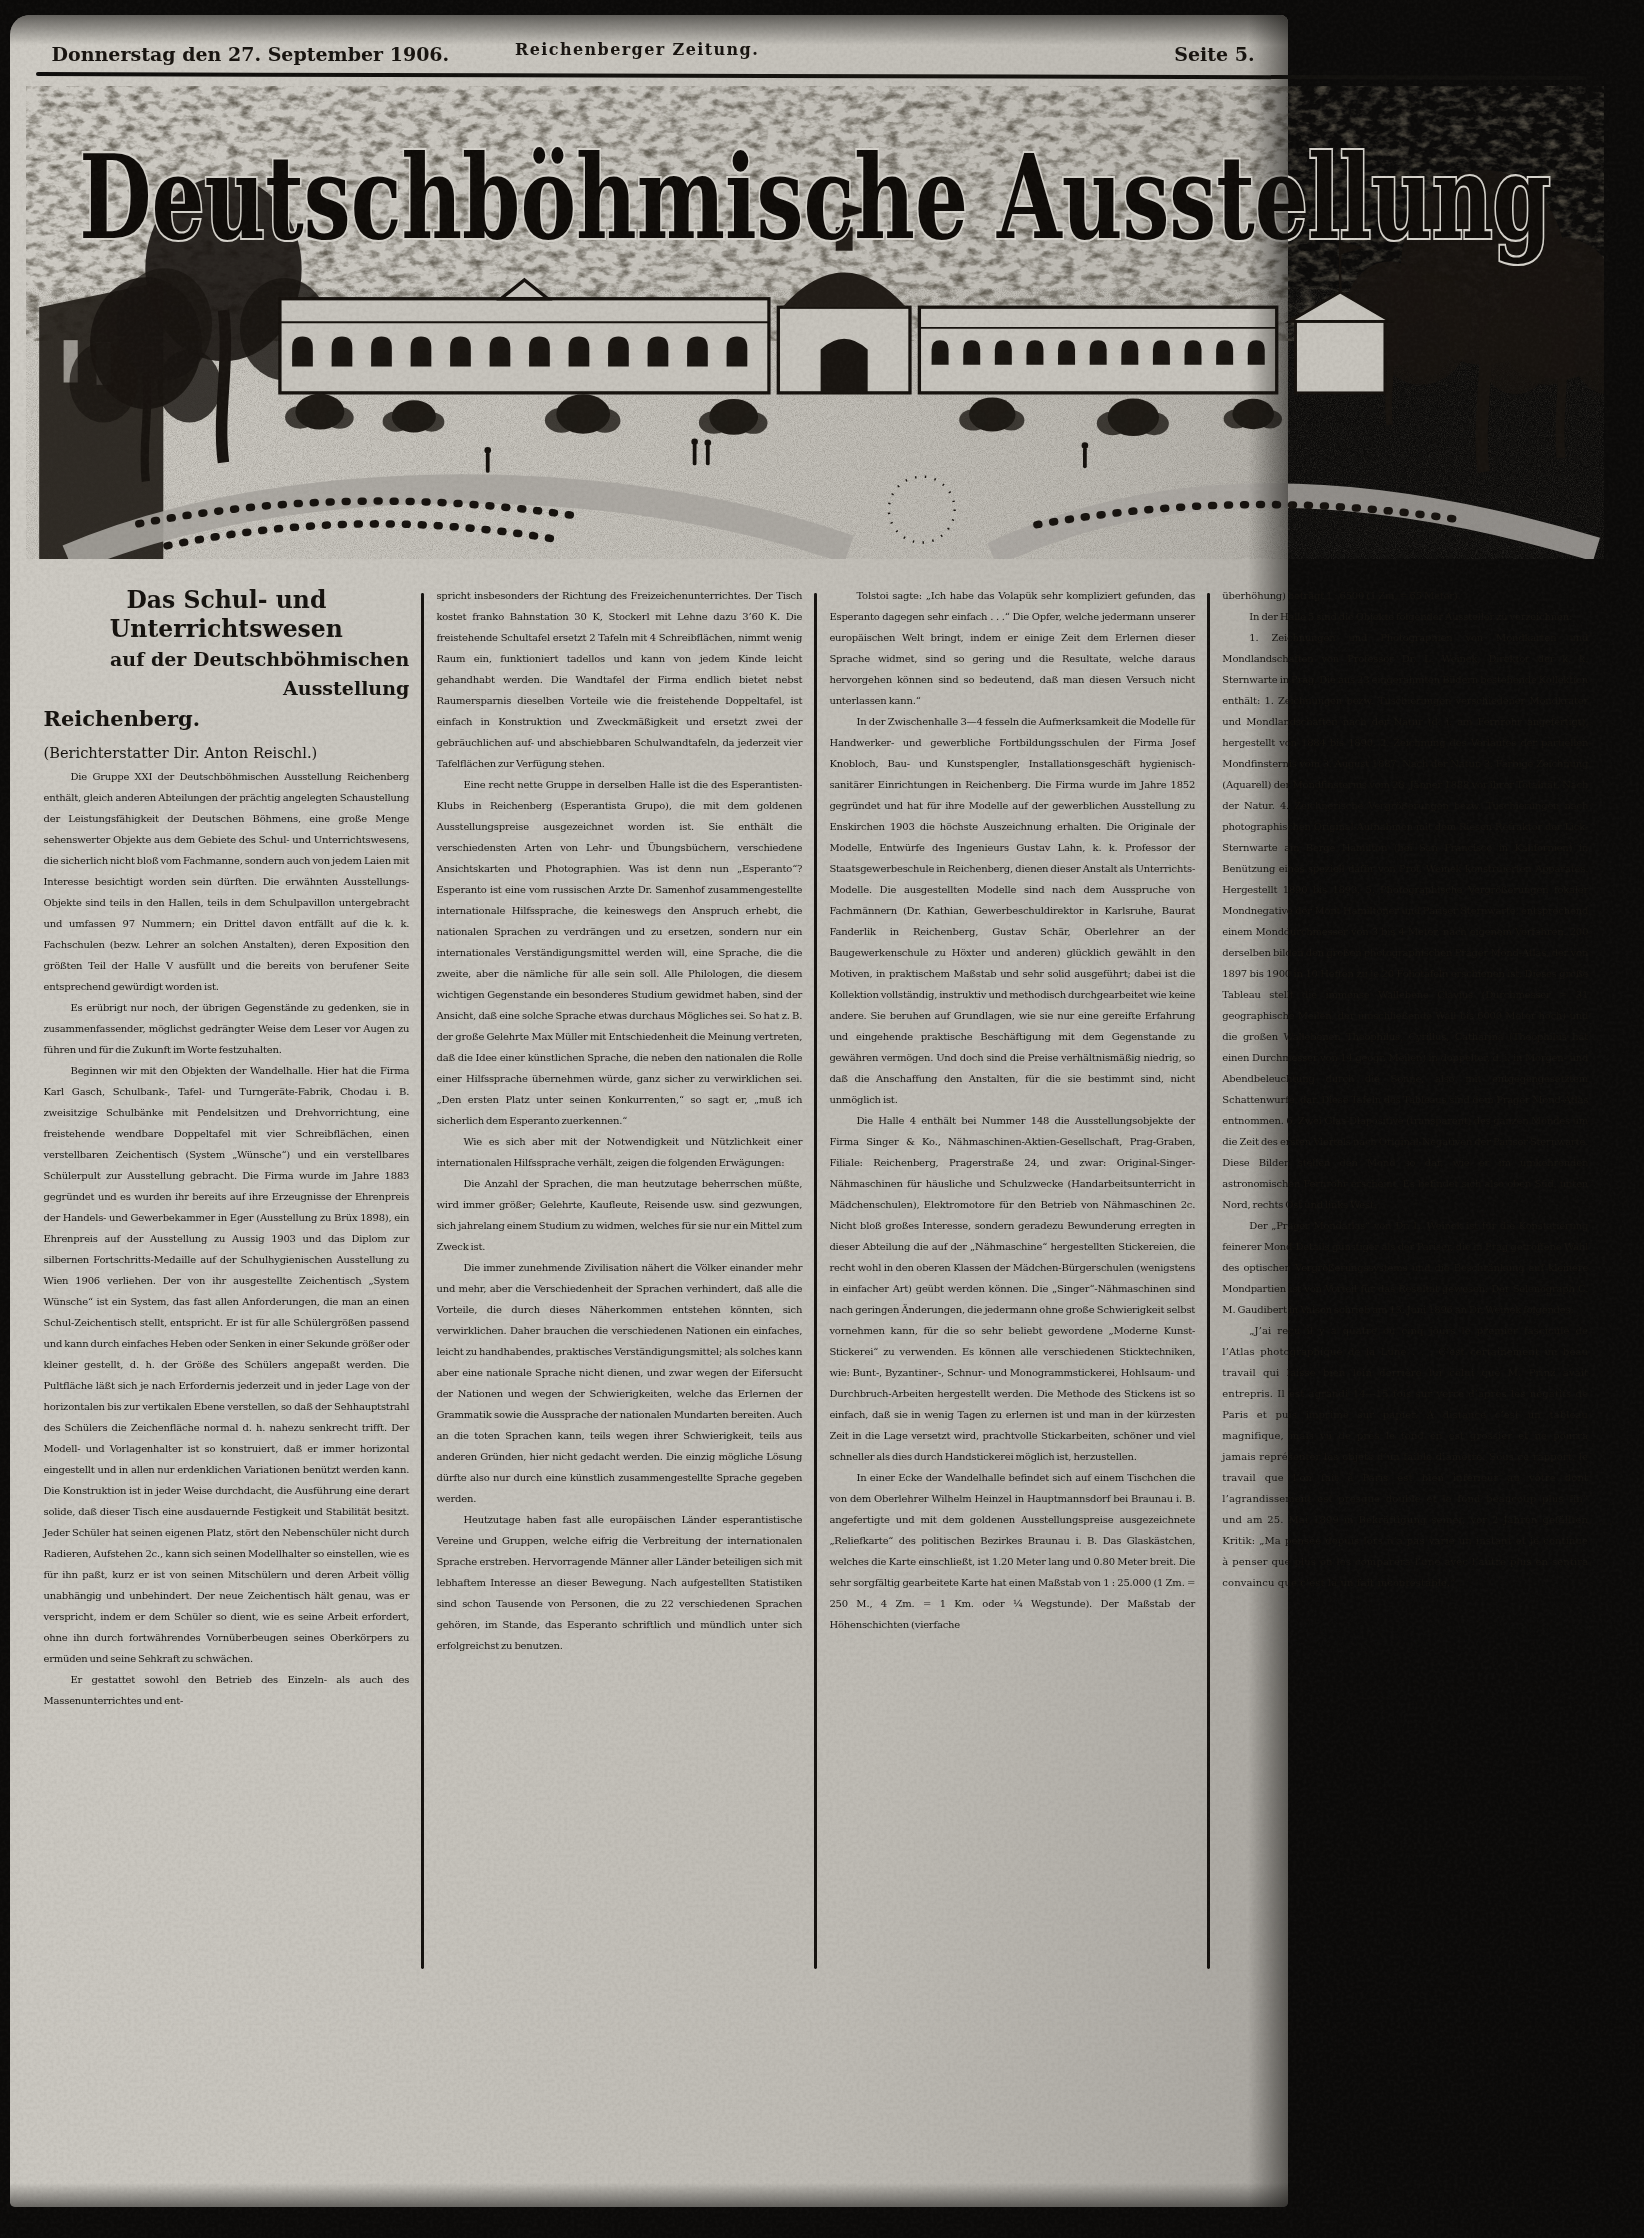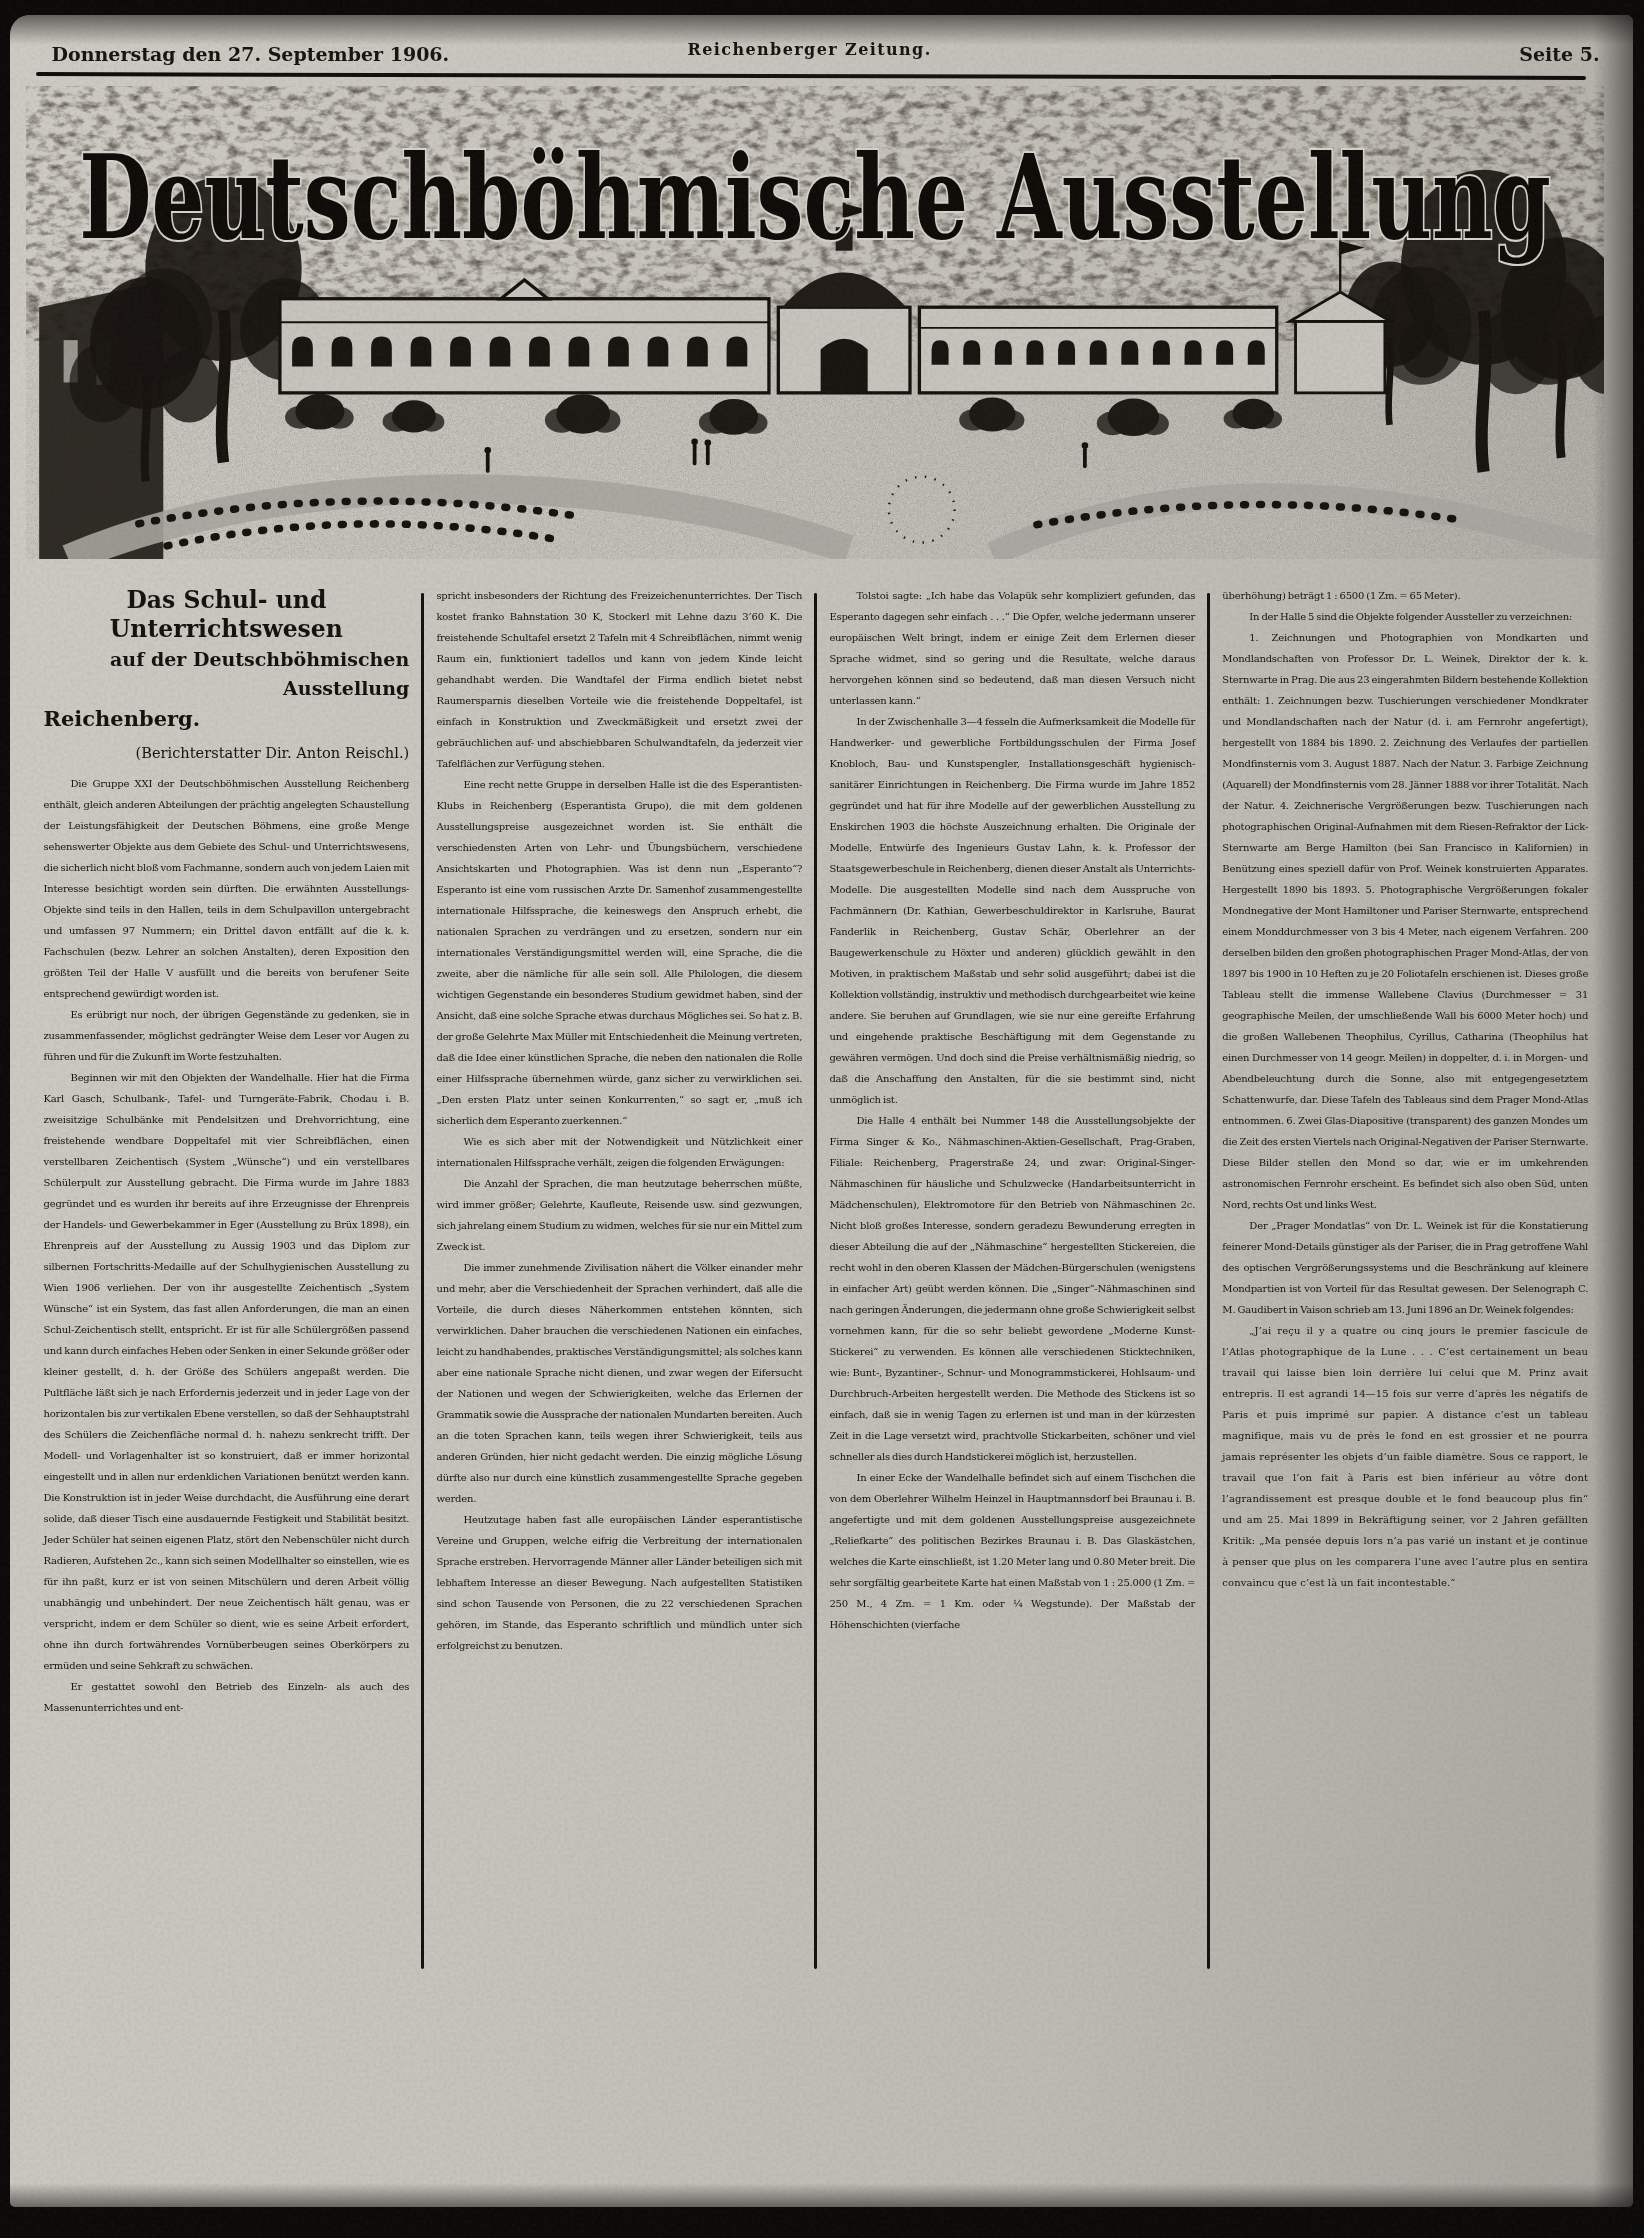--- a/index.html
+++ b/index.html
@@ -2,21 +2,21 @@
 <html lang="de" style="font-size:7.5px"><head>
 <meta charset="utf-8">
 <style>
   html,body{margin:0;padding:0;}
   body{
     width:1644px;height:2239px;position:relative;overflow:hidden;
     background:#0b0a09;
     font-family:"DejaVu Serif", serif;
   }
   .paper{
-    position:absolute;left:10.3px;top:15px;width:1623px;height:2192px;
+    position:absolute;left:10.3px;top:15px;width:1278px;height:2192px;
     background:linear-gradient(100deg,#cecbc4 0%,#c7c4bd 40%,#bebbb4 70%,#a8a59f 100%);
     border-radius:20px 7.5px 4.7px 4.7px;
   }
   .paper::before{
     content:"";position:absolute;left:0;top:0;right:0;height:30px;
     background:linear-gradient(to bottom,rgba(12,11,9,.55),rgba(12,11,9,0));
     border-radius:20px 7.5px 0 0;pointer-events:none;
   }
   .paper::after{
     content:"";position:absolute;top:0;right:0;width:40px;height:100%;
@@ -44,21 +44,21 @@
   
   .columns{
     position:absolute;top:570px;left:21px;width:1569px;min-height:1387px;
     display:flex;color:#15120e;
   }
   .col{flex:1 1 0;padding:0 12.2px;}
   .vrule{width:2.8px;background:#14110e;margin-top:7.5px;height:1376px;border-radius:1.4px;}
   .art-title1{font-size:23.5px;font-weight:bold;text-align:center;line-height:1.25;margin-top:1px;}
   .art-title2{font-size:19px;font-weight:bold;text-align:right;line-height:1.55;}
   .art-title3{font-size:21px;font-weight:bold;text-align:left;line-height:1.4;margin-bottom:11.3px;}
-  .byline{font-size:14.6px;text-align:right;margin-bottom:12px;}
+  .byline{font-size:14.6px;text-align:left;margin-bottom:5px;}
   .paras p{
     margin:0;font-size:10px;line-height:21px;text-align:justify;
     text-indent:27px;letter-spacing:-0.2px;word-spacing:-0.9px;
   }
   .paras p.noindent{text-indent:0;}
   .paras p.antiqua{letter-spacing:0.1px;word-spacing:0;}
   
   .grain{position:absolute;left:0;top:0;pointer-events:none;}
 </style>
 </head>

